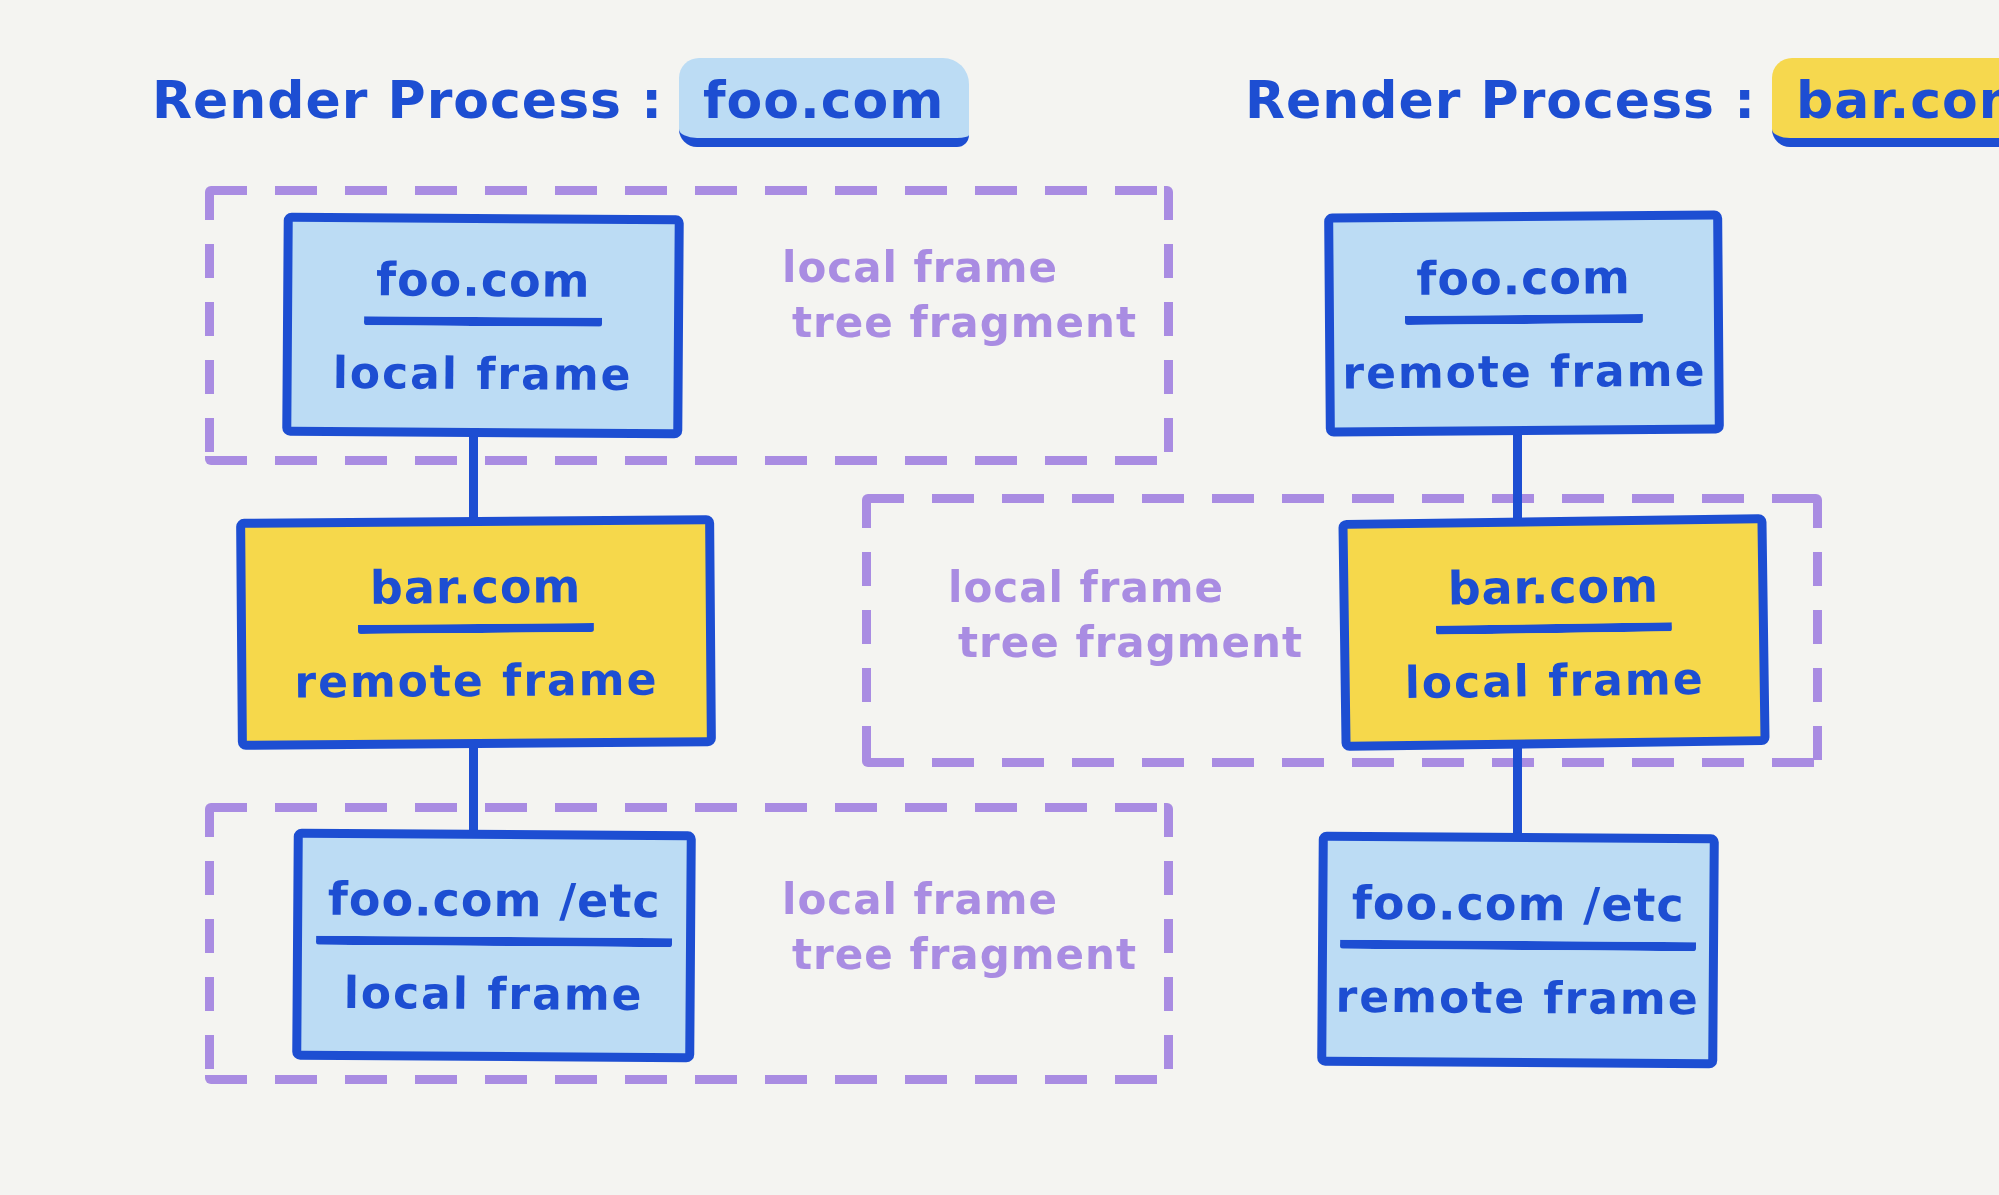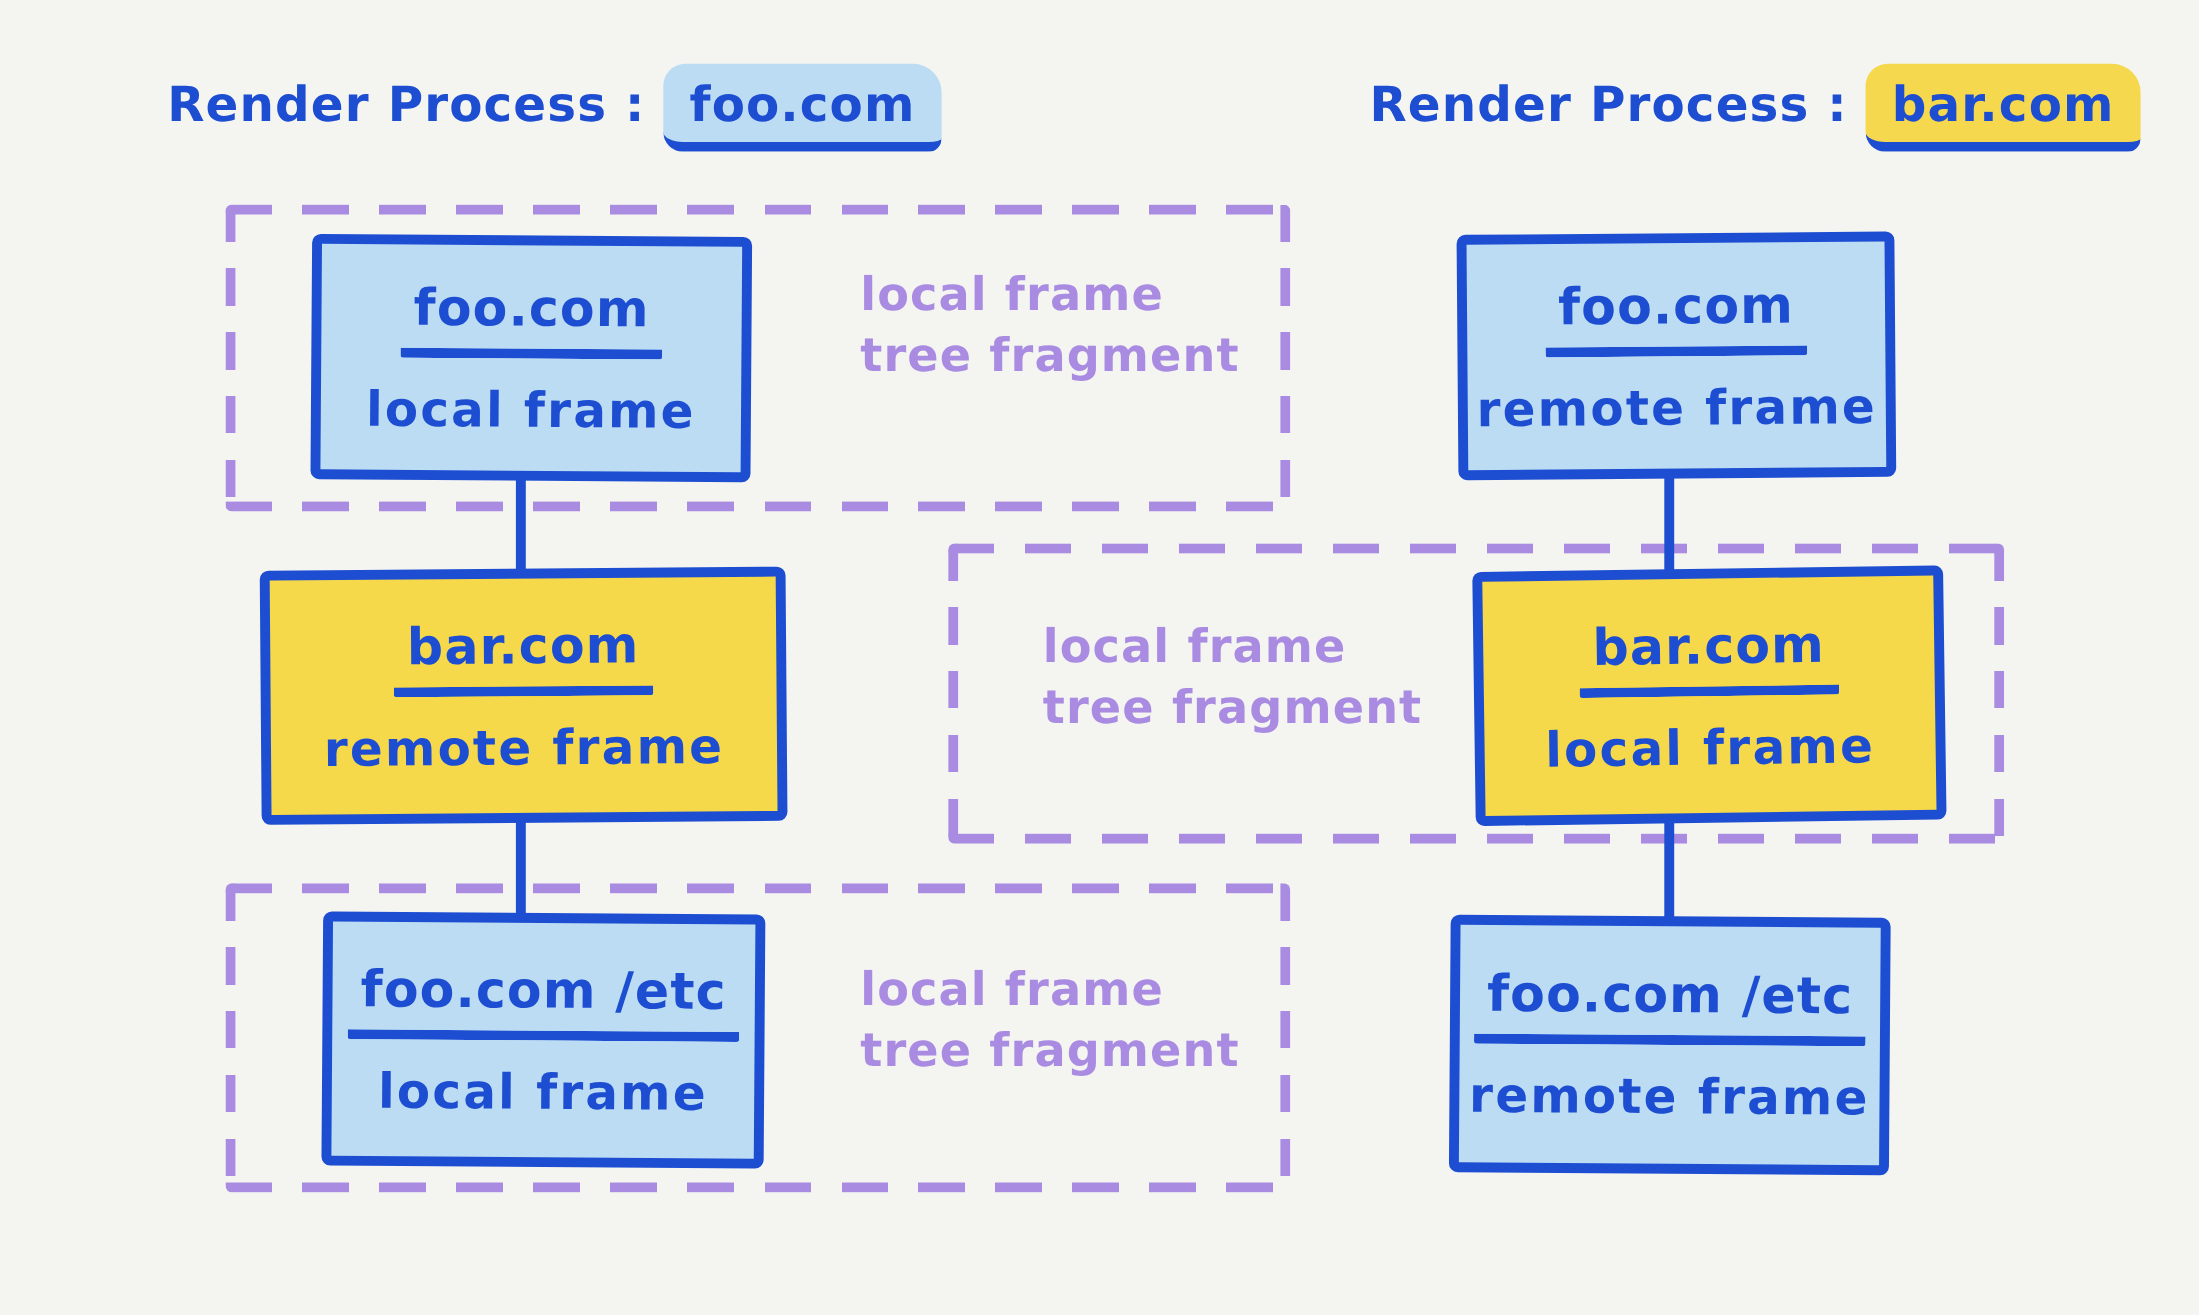--- a/index.html
+++ b/index.html
@@ -9,21 +9,21 @@
     width: 1999px;
     height: 1195px;
     background: var(--background, #f4f4f1);
     font-family: "DejaVu Sans", sans-serif;
     font-weight: bold;
     overflow: hidden;
   }
   
   .title {
     position: absolute;
-    font-size: 44px;
+    font-size: 52px;
     color: var(--ink, #1d4ed2);
     letter-spacing: 1px;
     white-space: nowrap;
     z-index: 3;
   }
   .title .hl {
     display: inline-block;
     margin-left: 16px;
     padding: 12px 24px 8px;
     border-bottom: 9px solid var(--ink, #1d4ed2);
@@ -76,21 +76,21 @@
   
   .frag-label {
     position: absolute;
     z-index: 1;
     color: var(--purple, #a98ce2);
     font-size: 42px;
     line-height: 1.32;
     letter-spacing: 1px;
     white-space: nowrap;
   }
-  .frag-label .l2 { }
+  .frag-label .l2 { margin-left: 10px; }
   
   .connector {
     position: absolute;
     z-index: 1;
     width: 9px;
     background: var(--ink, #1d4ed2);
     border-radius: 4px;
   }
   
   .r-a { transform: rotate(-0.45deg); }

